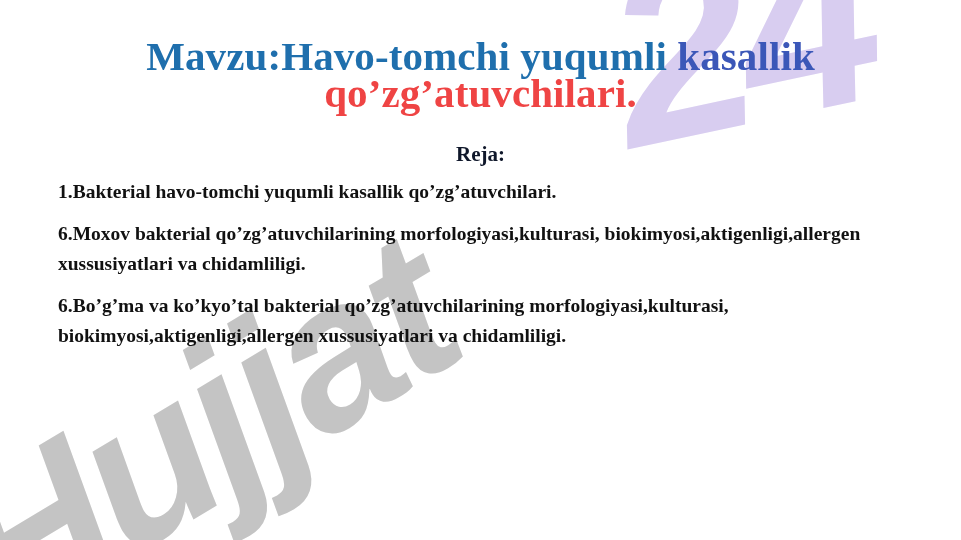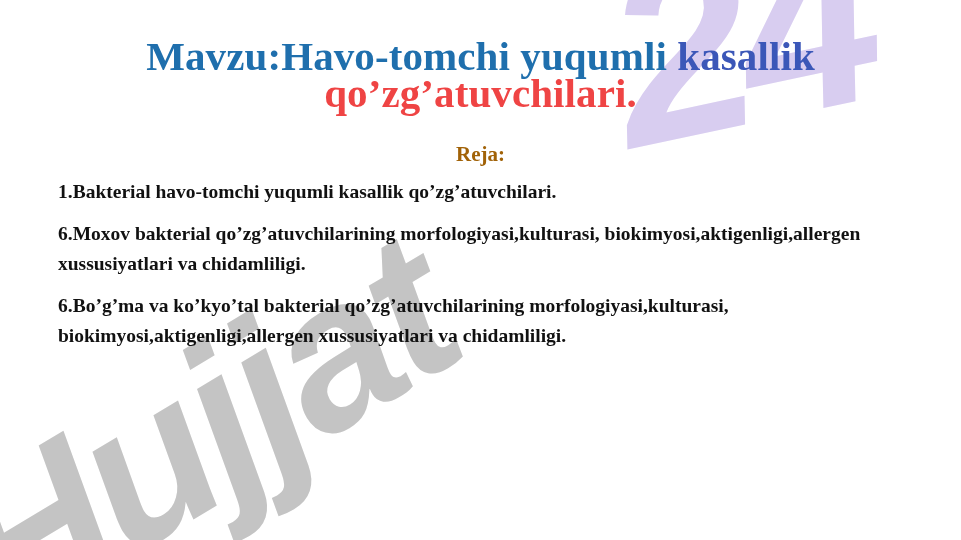--- a/index.html
+++ b/index.html
@@ -93,21 +93,21 @@
 
   #reja-heading {
     position: absolute;
     top: 142px;
     left: 0;
     width: 961px;
     text-align: center;
     font-weight: 700;
     font-size: 21px;
     line-height: 25px;
-    color: #a16207;
+    color: #0f172a;
   }
 
   #body-list {
     position: absolute;
     top: 177px;
     left: 58px;
     width: 855px;
   }
   .list-item {
     font-weight: 700;

